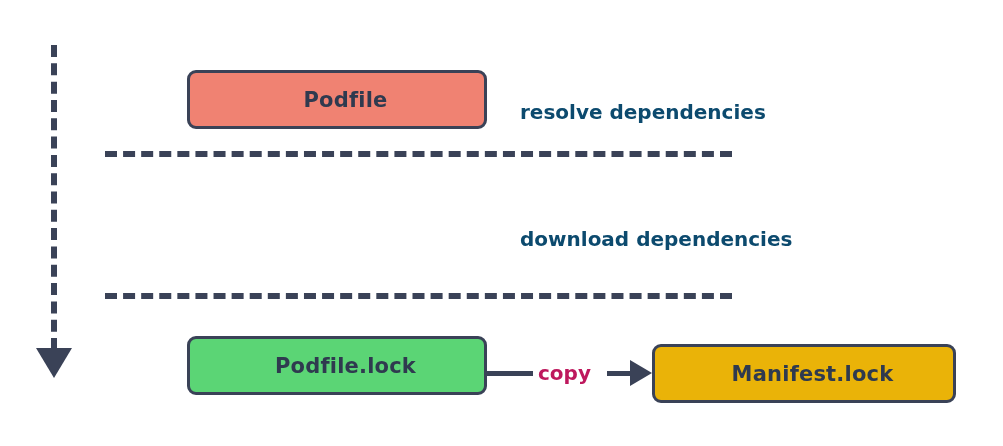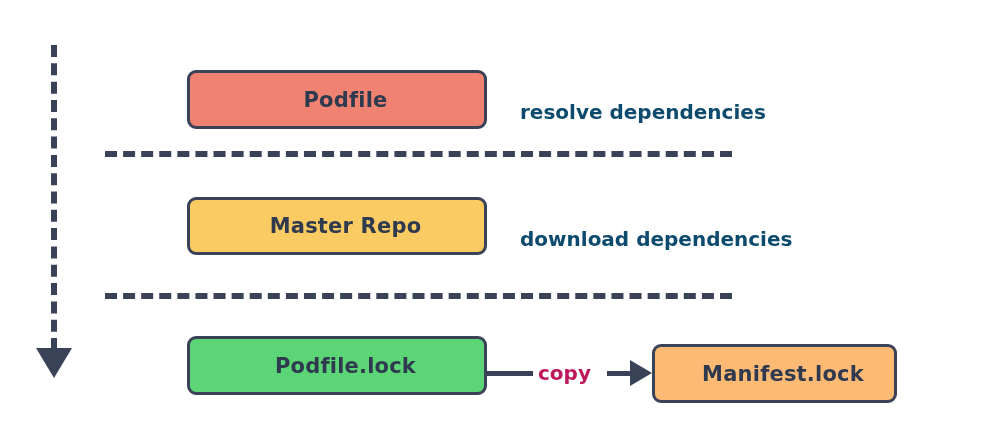--- a/index.html
+++ b/index.html
@@ -50,23 +50,23 @@
   .node-podfile-lock {
     left: 187px;
     top: 336px;
     width: 300px;
     height: 59px;
     background: #5BD575;
   }
   .node-manifest-lock {
     left: 652px;
     top: 344px;
-    width: 245px;
+    width: 304px;
     height: 59px;
-    background: #fdba74;
+    background: #eab308;
   }
 
   
   .side-label {
     position: absolute;
     color: #0c4a6e;
     font-weight: bold;
     font-size: 20px;
     white-space: nowrap;
     font-family: "DejaVu Sans", "Liberation Sans", sans-serif;
@@ -150,23 +150,20 @@
   <div class="vflow-line"></div>
   <div class="vflow-head"></div>
 
   <div class="node node-podfile">
     <span>Podfile</span>
   </div>
   <div class="side-label label-resolve">resolve dependencies</div>
 
   <div class="separator separator-1"></div>
 
-  <div class="node node-master-repo">
-    <span>Master Repo</span>
-  </div>
   <div class="side-label label-download">download dependencies</div>
 
   <div class="separator separator-2"></div>
 
   <div class="node node-podfile-lock">
     <span>Podfile.lock</span>
   </div>
 
   <div class="copy-line-a"></div>
   <div class="copy-label">copy</div>

